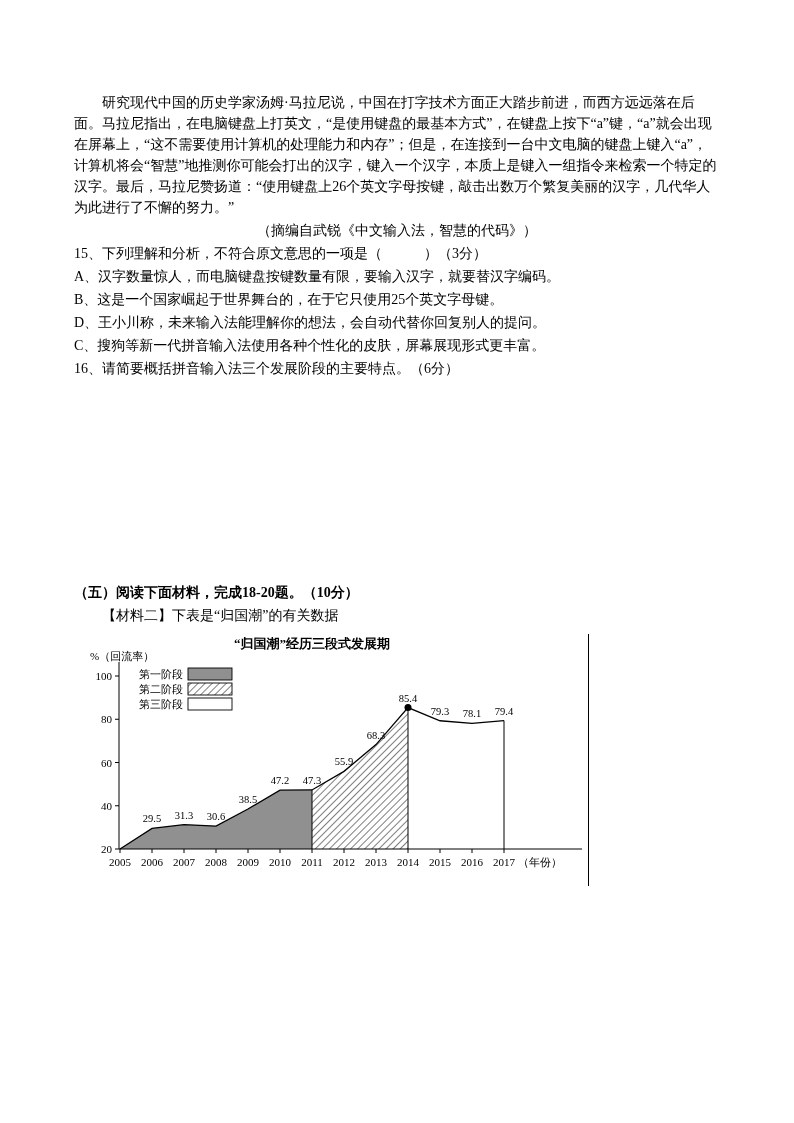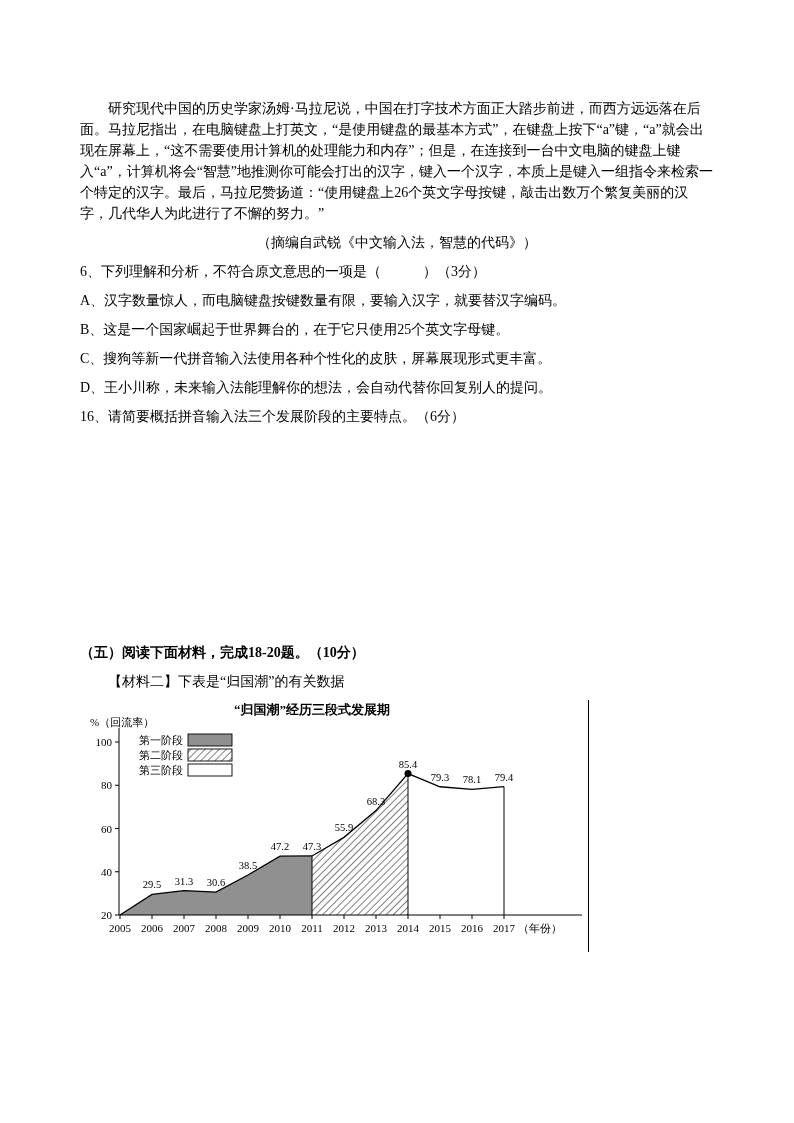--- a/index.html
+++ b/index.html
@@ -4,21 +4,21 @@
 <style>
   * { margin:0; padding:0; box-sizing:border-box; }
   html, body { background:#ffffff; }
   body {
     width:794px; height:1123px;
     font-family:"Liberation Serif","DejaVu Serif",serif;
     font-size:14px; line-height:21px; color:#000;
     overflow:hidden;
   }
   .page { padding:90px 72px 0 72px; width:794px; height:1123px; }
-  p { margin:8px; }
+  p { margin:2px; }
   .indent { text-indent:2em; }
   .right { text-align:center; }
   .bold { font-weight:bold;font-family:Liberation Serif, serif; }
   .spacer-a { height:82px; }
   .spacer-b { height:117px; }
   .chart-wrap {
     margin:8px 0 0 12px;
     width:505px;
     border-right:1px solid #000;
   }
@@ -26,25 +26,25 @@
 </style>
 </head>
 <body>
 
 <div class="page">
 
   <p class="indent">研究现代中国的历史学家汤姆·马拉尼说，中国在打字技术方面正大踏步前进，而西方远远落在后面。马拉尼指出，在电脑键盘上打英文，“是使用键盘的最基本方式”，在键盘上按下“a”键，“a”就会出现在屏幕上，“这不需要使用计算机的处理能力和内存”；但是，在连接到一台中文电脑的键盘上键入“a”，计算机将会“智慧”地推测你可能会打出的汉字，键入一个汉字，本质上是键入一组指令来检索一个特定的汉字。最后，马拉尼赞扬道：“使用键盘上26个英文字母按键，敲击出数万个繁复美丽的汉字，几代华人为此进行了不懈的努力。”</p>
 
   <p class="right">（摘编自武锐《中文输入法，智慧的代码》）</p>
 
-  <p>6、下列理解和分析，不符合原文意思的一项是（　　　）（3分）</p>
+  <p>15、下列理解和分析，不符合原文意思的一项是（　　　）（3分）</p>
   <p>A、汉字数量惊人，而电脑键盘按键数量有限，要输入汉字，就要替汉字编码。</p>
   <p>B、这是一个国家崛起于世界舞台的，在于它只使用25个英文字母键。</p>
+  <p>D、王小川称，未来输入法能理解你的想法，会自动代替你回复别人的提问。</p>
   <p>C、搜狗等新一代拼音输入法使用各种个性化的皮肤，屏幕展现形式更丰富。</p>
-  <p>D、王小川称，未来输入法能理解你的想法，会自动代替你回复别人的提问。</p>
   <p>16、请简要概括拼音输入法三个发展阶段的主要特点。（6分）</p>
 
   <div class="spacer-a"></div>
 
 
   <div class="spacer-b"></div>
 
   <p class="bold">（五）阅读下面材料，完成18-20题。（10分）</p>
 
   <p class="indent">【材料二】下表是“归国潮”的有关数据</p>

